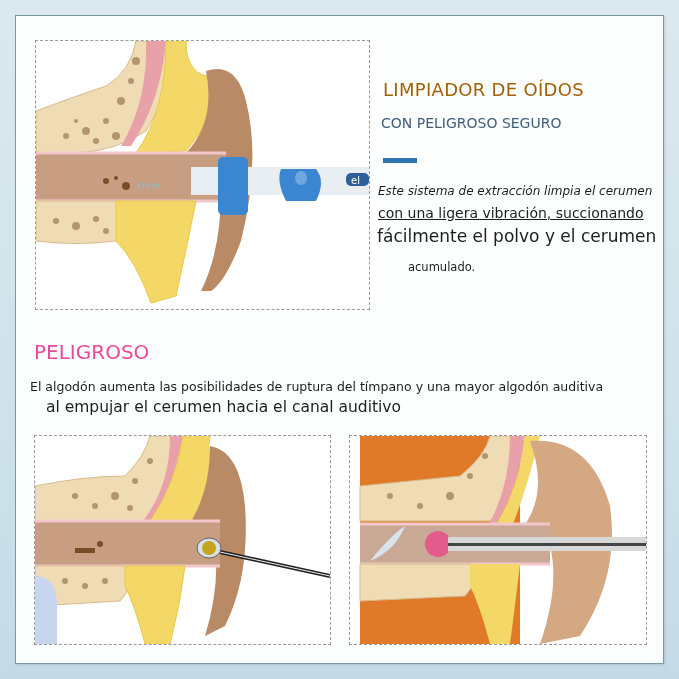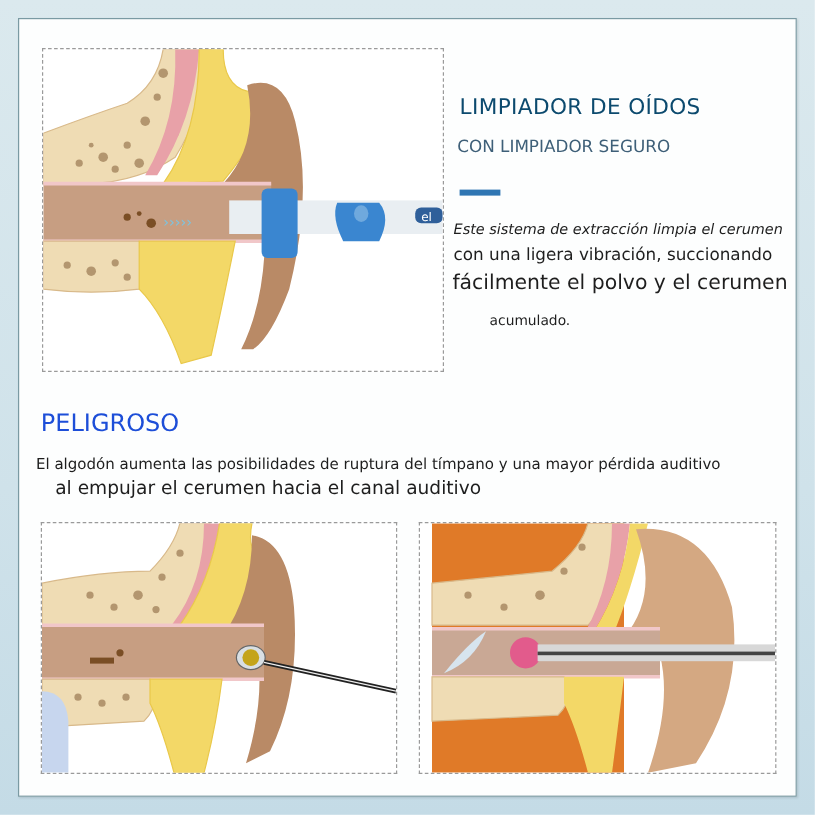--- a/index.html
+++ b/index.html
@@ -11,37 +11,37 @@
   .panel {
     position:absolute; left:15px; top:15px; width:647px; height:647px;
     background:#fdfefe; border:1px solid #7a9aa3;
     box-shadow: 1px 1px 2px rgba(0,0,0,0.12);
   }
   .frame {
     position:absolute; border:1px dashed #9a9a9a; background:#ffffff; overflow:hidden;
   }
   .frame svg { position:absolute; left:0; top:0; width:100%; height:100%; }
   .title-main {
-    position:absolute; left:383px; top:79px; font-size:18px; color:#0c4a6e;
+    position:absolute; left:383px; top:79px; font-size:18px; color:#a16207;
     letter-spacing:0.3px; white-space:nowrap;text-align:right;
   }
   .title-sub {
     position:absolute; left:381px; top:115px; font-size:14px; color:#3e5f78;
     white-space:nowrap;
   }
   .accent-bar {
     position:absolute; left:383px; top:158px; width:34px; height:5px; background:#2f76b3;
   }
   .desc { position:absolute; color:#1e1e1e; white-space:nowrap; }
   .desc.l1 { left:378px; top:184px; font-size:12px;font-style:italic; }
-  .desc.l2 { left:378px; top:205px; font-size:14px; }
+  .desc.l2 { left:378px; top:205px; font-size:14px;text-decoration:underline; }
   .desc.l3 { left:377px; top:226px; font-size:17px; }
   .desc.l4 { left:380px; top:260px; font-size:11.5px;margin-left:28px; }
   .warn-title {
-    position:absolute; left:34px; top:340px; font-size:20px; color:#1d4ed8; white-space:nowrap;
+    position:absolute; left:34px; top:340px; font-size:20px; color:#ec4899; white-space:nowrap;
   }
   .warn1 { position:absolute; left:30px; top:379px; font-size:12.5px; color:#1e1e1e; white-space:nowrap; }
   .warn2 { position:absolute; left:30px; top:398px; font-size:15.5px; color:#1e1e1e; white-space:nowrap;margin-left:16px; }
 </style>
 </head>
 <body>
 
 <div class="panel"></div>
 
 <div class="frame" style="left:35px;top:40px;width:333px;height:268px;">
@@ -92,30 +92,30 @@
     <rect x="155" y="126" width="178" height="28" fill="#e9eef2"></rect>
     <rect x="182" y="116" width="30" height="58" rx="5" fill="#3a86d0"></rect>
     <path d="M245,128 L280,128 Q290,140 280,160 L250,160 Q240,140 245,128 Z" fill="#3a86d0"></path>
     <ellipse cx="265" cy="137" rx="6" ry="7" fill="#6fa9dd"></ellipse>
     <rect x="310" y="132" width="23" height="13" rx="5" fill="#2f5f9a"></rect>
     <text x="315" y="143" font-size="10" fill="#ffffff" font-family="DejaVu Sans, sans-serif">el</text>
   </svg>
 </div>
 
 <div class="title-main">LIMPIADOR DE OÍDOS</div>
-<div class="title-sub">CON LIMPIADOR SEGURO</div>
+<div class="title-sub">CON PELIGROSO SEGURO</div>
 <div class="accent-bar"></div>
 
 <div class="desc l1">Este sistema de extracción limpia el cerumen</div>
 <div class="desc l2">con una ligera vibración, succionando</div>
 <div class="desc l3">fácilmente el polvo y el cerumen</div>
 <div class="desc l4">acumulado.</div>
 
 <div class="warn-title">PELIGROSO</div>
-<div class="warn1">El algodón aumenta las posibilidades de ruptura del tímpano y una mayor pérdida auditivo</div>
+<div class="warn1">El algodón aumenta las posibilidades de ruptura del tímpano y una mayor algodón auditiva</div>
 <div class="warn2">al empujar el cerumen hacia el canal auditivo</div>
 
 <div class="frame" style="left:34px;top:435px;width:295px;height:208px;">
   <svg viewBox="0 0 295 208">
     <path d="M0,50 Q50,40 90,40 Q110,20 115,0 L140,0 Q140,60 110,85 L0,85 Z" fill="#efdcb4" stroke="#d8b98a"></path>
     <g fill="#b3966f">
         <circle cx="40" cy="60" r="3"></circle>
         <circle cx="60" cy="70" r="3"></circle>
         <circle cx="80" cy="60" r="4"></circle>
         <circle cx="100" cy="45" r="3"></circle>

